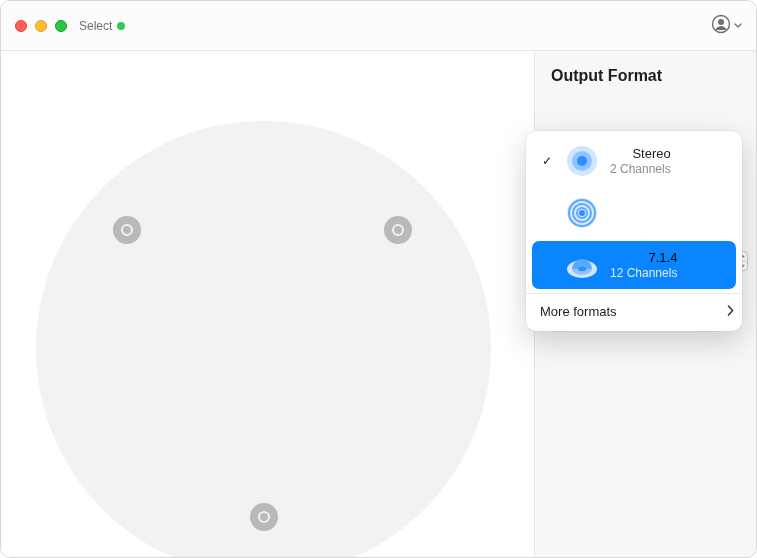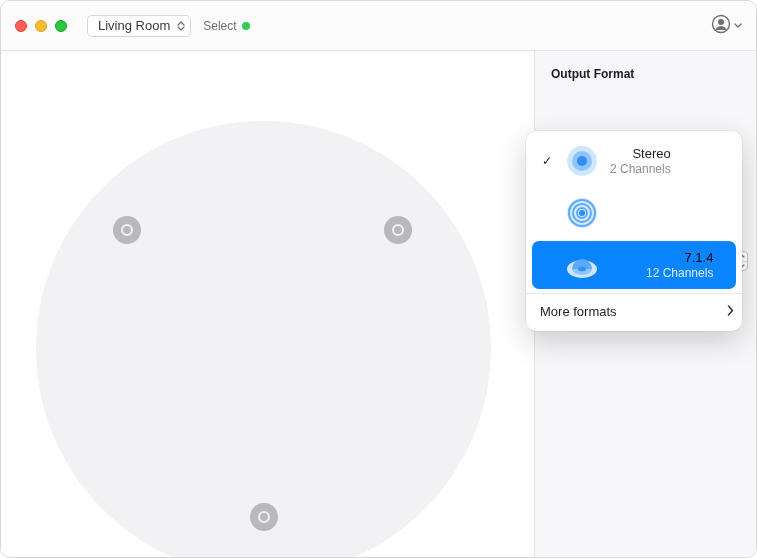--- a/index.html
+++ b/index.html
@@ -113,21 +113,21 @@
     width: 222px;
     border-left: 1px solid #e5e5e5;
     background: #f7f7f9;
     display: flex;
     flex-direction: column;
     padding: 16px 0;
     position: relative;
   }
   .sidebar-title {
     font-weight: 600;
-    font-size: 12px;
+    font-size: 16px;
     padding: 0 16px 10px 16px;
   }
   .sidebar-body {
     flex: 1;
     display: flex;
     align-items: center;
     justify-content: center;
     color: #8e8e93;
     font-size: 13px;
   }
@@ -183,21 +183,21 @@
     width: 36px; height: 36px;
     border-radius: 50%;
     display: flex; align-items: center; justify-content: center;
     flex-shrink: 0;
   }
   .opt .txt { display: flex; flex-direction: column; line-height: 1.2; }
   .opt .t1 { font-size: 13px; color: #1d1d1f; text-align: right; }
   .opt .t2 { font-size: 12px; color: #8e8e93; }
   .opt.selected { background: #0a84ff; }
   .opt.selected .t1 { color: #000000; }
-  .opt.selected .t2 { color: rgba(255,255,255,0.85); margin-left: 36px; }
+  .opt.selected .t2 { color: rgba(255,255,255,0.85); }
   .opt.selected .check { color: #fff; }
   .more-row {
     display: flex;
     align-items: center;
     justify-content: space-between;
     padding: 10px 8px 12px 14px;
     border-top: 1px solid #eaeaea;
     cursor: pointer;
     font-size: 13px;
   }
@@ -208,31 +208,20 @@
 
 <div class="window">
 
   <div class="titlebar">
     <div class="traffic-lights">
       <div class="tl red"></div>
       <div class="tl yellow"></div>
       <div class="tl green"></div>
     </div>
 
-    <div class="room-select">
-      <span>Living Room</span>
-      <span class="chevrons chev-sm">
-        <svg width="8" height="5" viewBox="0 0 8 5">
-            <path d="M1 4 L4 1 L7 4" stroke="#6e6e73" stroke-width="1.3" fill="none" stroke-linecap="round" stroke-linejoin="round"></path>
-          </svg>
-        <svg width="8" height="5" viewBox="0 0 8 5">
-            <path d="M1 1 L4 4 L7 1" stroke="#6e6e73" stroke-width="1.3" fill="none" stroke-linecap="round" stroke-linejoin="round"></path>
-          </svg>
-      </span>
-    </div>
 
     <div class="status">
       <span>Select</span>
       <span class="status-dot"></span>
     </div>
 
     <div class="spacer"></div>
 
     <div class="account-btn">
       <span>

